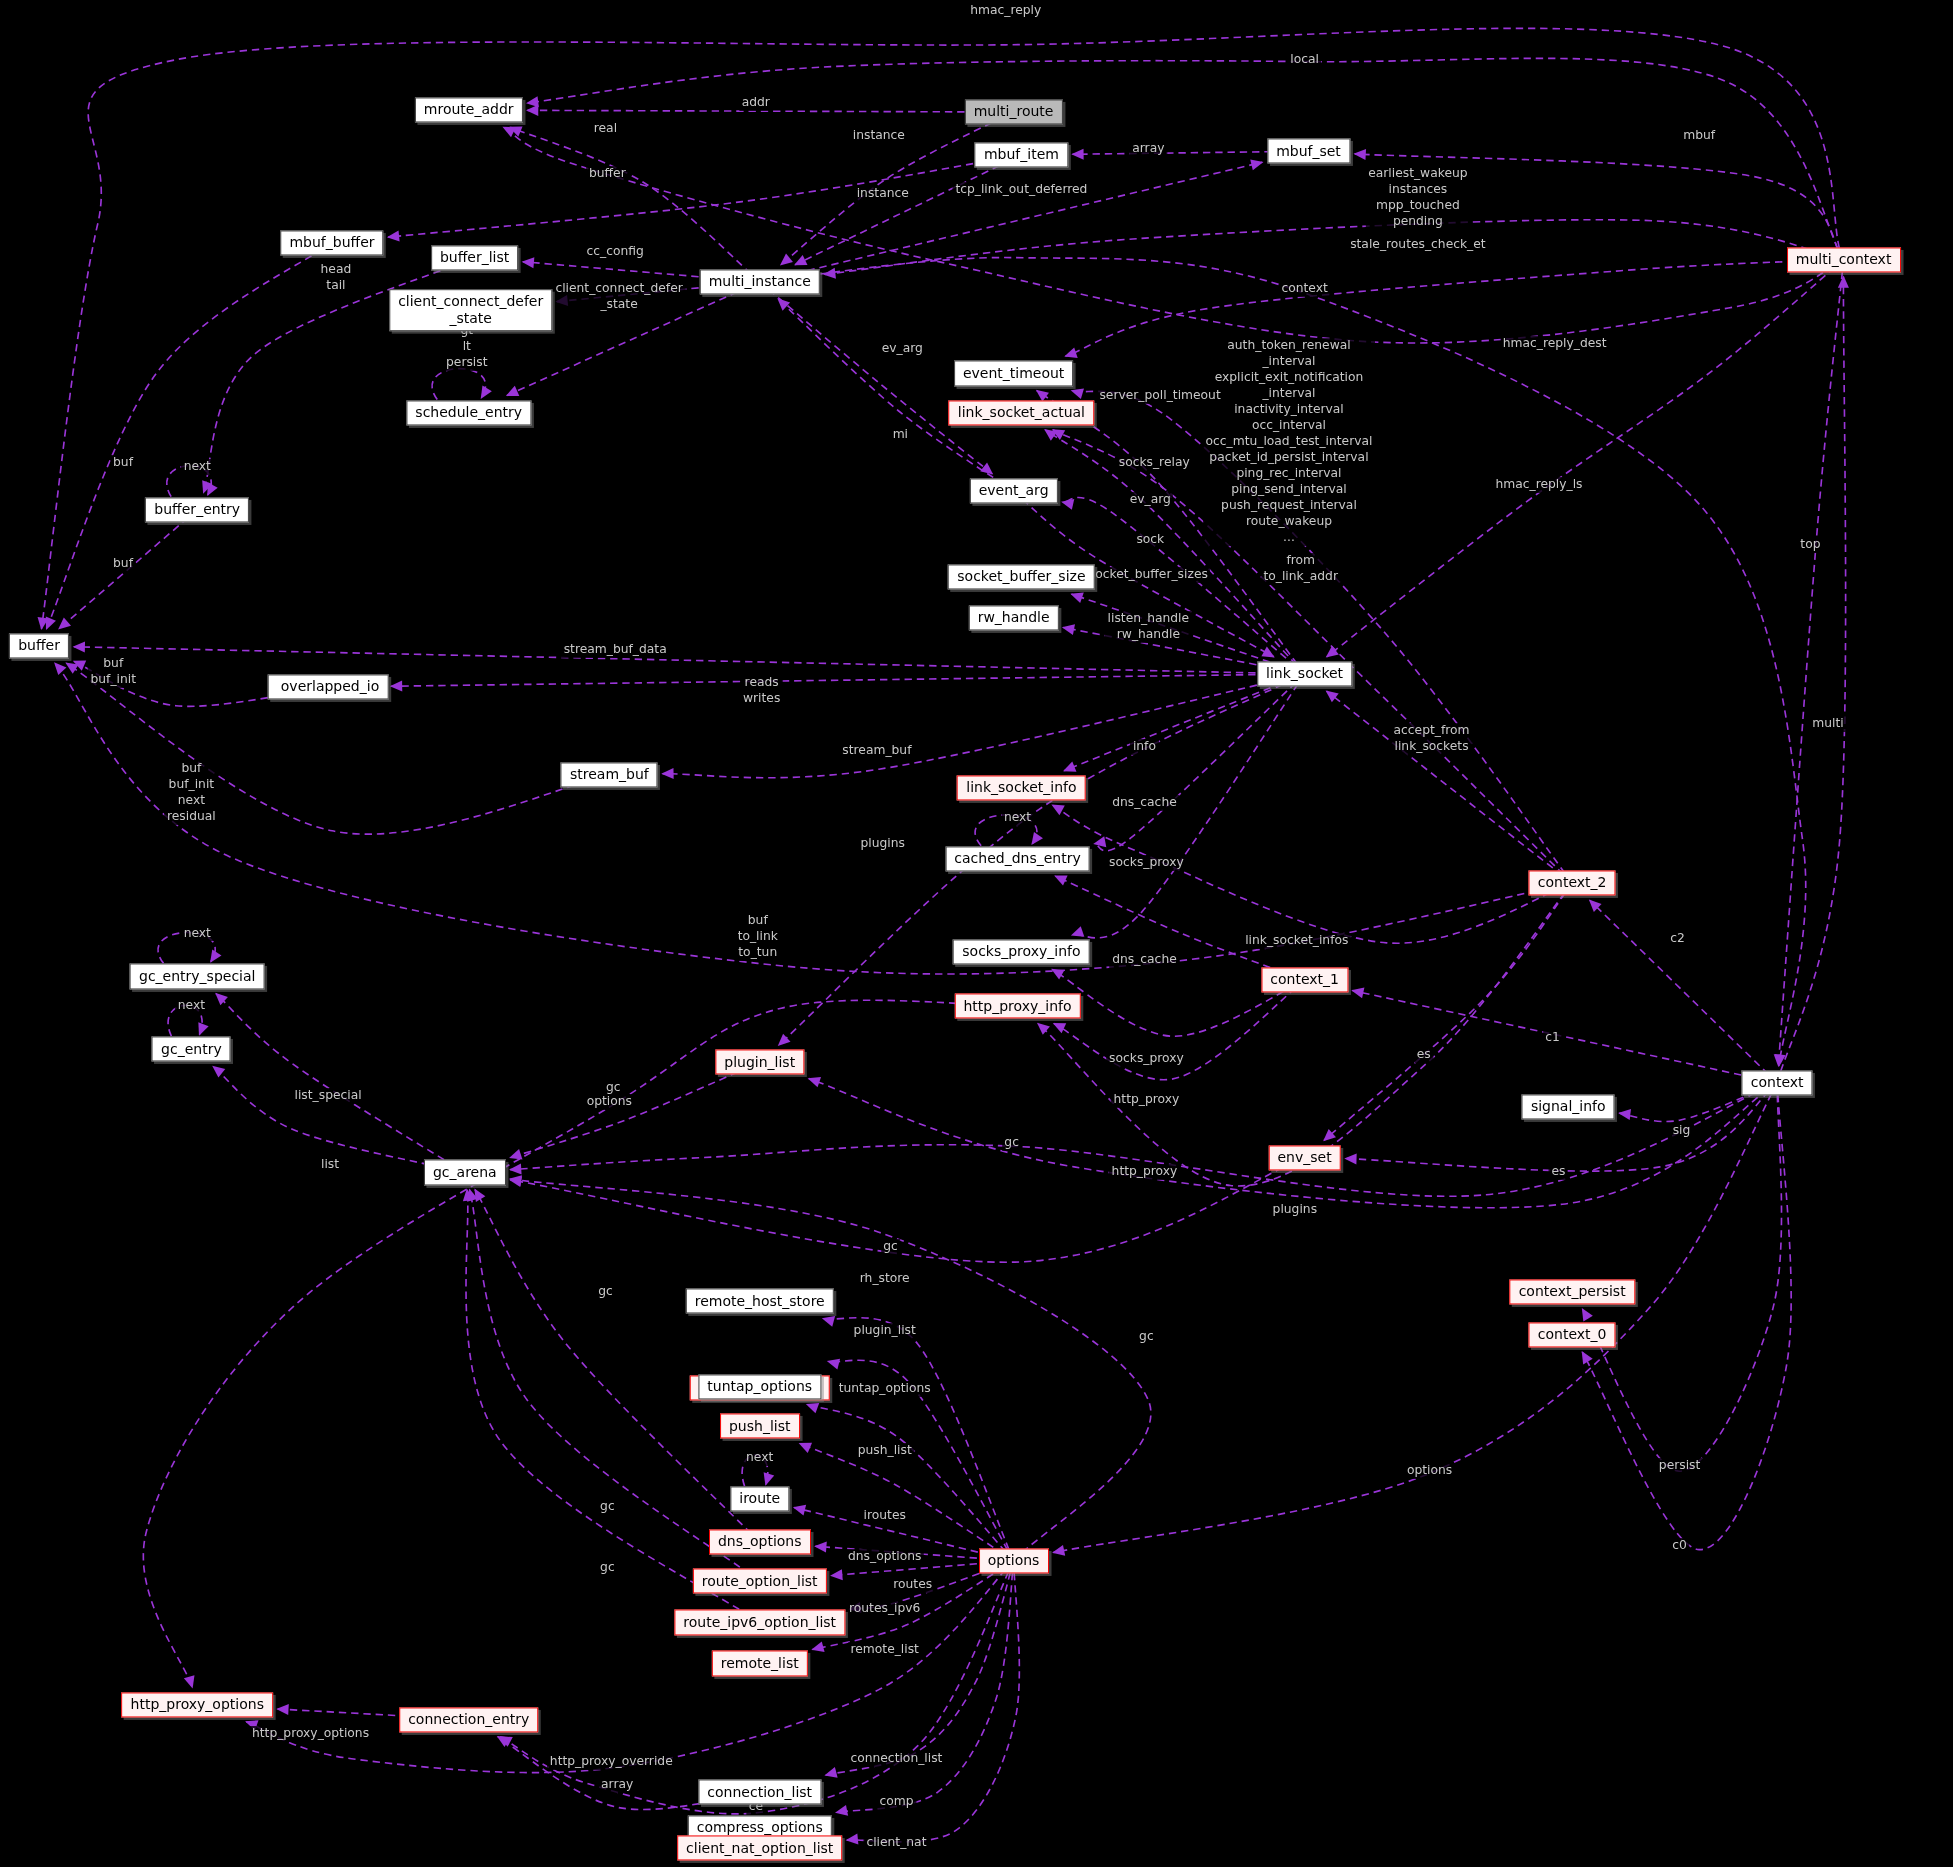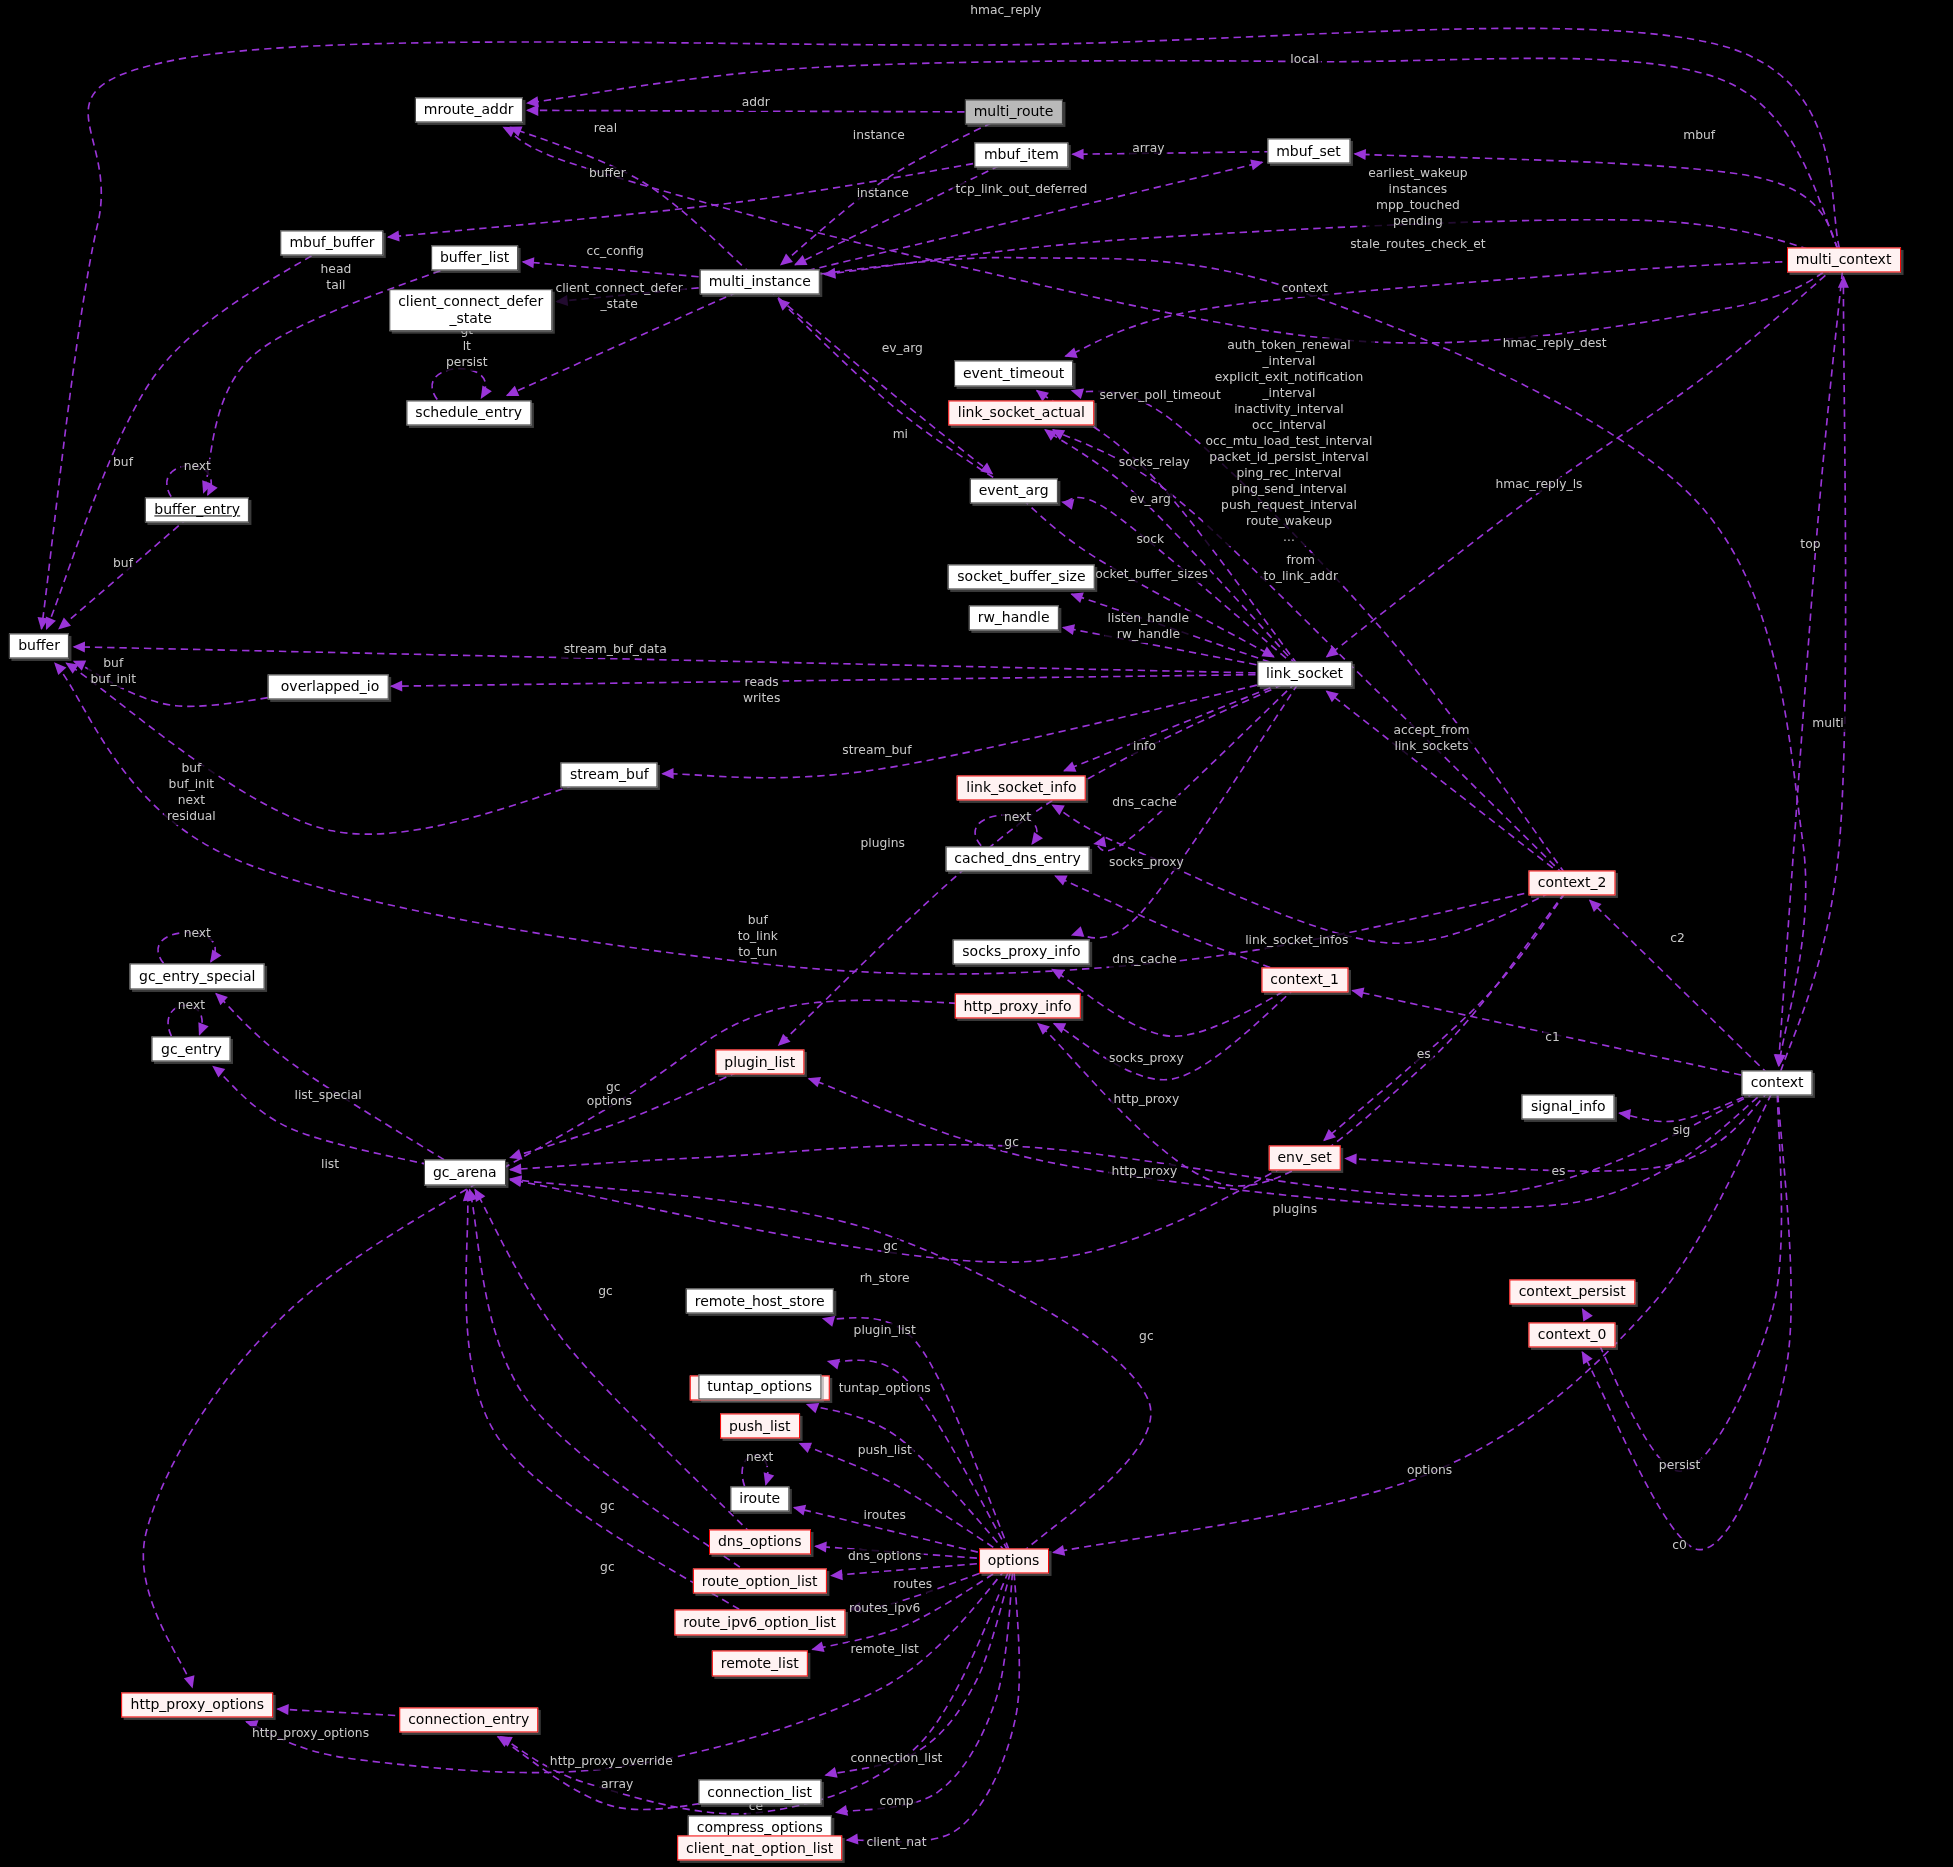--- a/index.html
+++ b/index.html
@@ -247,21 +247,21 @@
       <div class="node subject" style="left: 51.9%; top: 6%;">multi_route</div>
       <div class="node" style="left: 52.3%; top: 8.3%;">mbuf_item</div>
       <div class="node" style="left: 67%; top: 8.1%;">mbuf_set</div>
       <div class="node red" style="left: 94.4%; top: 13.9%;">multi_context</div>
       <div class="node" style="left: 17%; top: 13%;">mbuf_buffer</div>
       <div class="node" style="left: 24.3%; top: 13.8%;">buffer_list</div>
       <div class="node" style="left: 24.1%; top: 16.6%;">client_connect_defer
 _state</div>
       <div class="node" style="left: 38.9%; top: 15.1%;">multi_instance</div>
       <div class="node" style="left: 24%; top: 22.1%;">schedule_entry</div>
-      <div class="node" style="left: 10.1%; top: 27.3%; text-decoration: underline;">buffer_entry</div>
+      <div class="node" style="left: 10.1%; top: 27.3%;">buffer_entry</div>
       <div class="node" style="left: 51.9%; top: 20%;">event_timeout</div>
       <div class="node red" style="left: 52.3%; top: 22.1%;">link_socket_actual</div>
       <div class="node" style="left: 51.9%; top: 26.3%;">event_arg</div>
       <div class="node" style="left: 52.3%; top: 30.9%;">socket_buffer_size</div>
       <div class="node" style="left: 51.9%; top: 33.1%;">rw_handle</div>
       <div class="node" style="left: 16.8%; top: 36.8%; padding-left: 12px;">overlapped_io</div>
       <div class="node" style="left: 31.2%; top: 41.5%;">stream_buf</div>
       <div class="node" style="left: 66.8%; top: 36.1%;">link_socket</div>
       <div class="node red" style="left: 52.3%; top: 42.2%;">link_socket_info</div>
       <div class="node" style="left: 52.1%; top: 46%;">cached_dns_entry</div>

